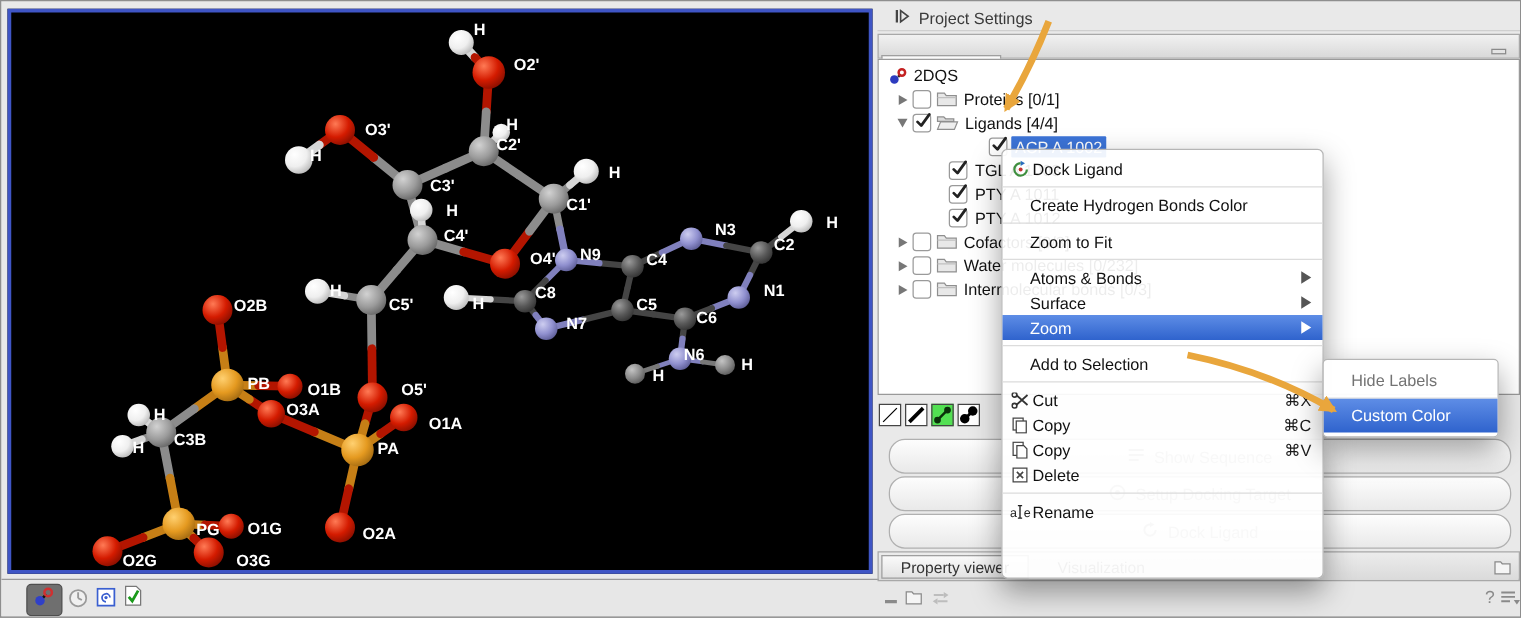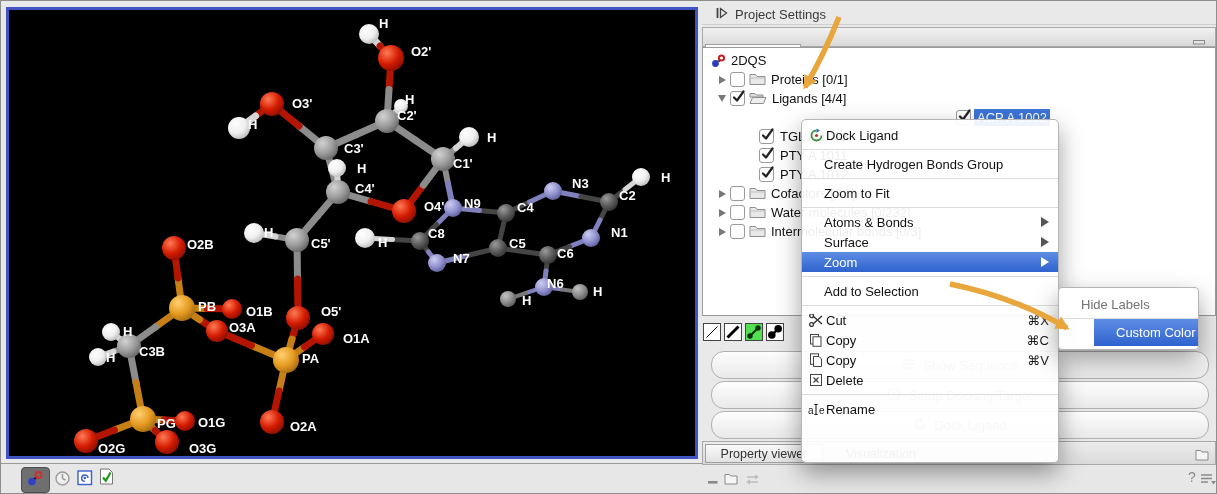--- a/index.html
+++ b/index.html
@@ -59,21 +59,21 @@
   .mi .mic{width:20px;flex:0 0 20px;display:flex;justify-content:center;}
   .mi .sc{margin-left:auto;color:#1a1a1a;}
   .mi .subarrow{margin-left:auto;width:0;height:0;border-left:8px solid #555;border-top:5px solid transparent;border-bottom:5px solid transparent;}
   .mi.sel{background:linear-gradient(#5e8de6,#2f63cd);color:#fff;}
   .mi.sel .subarrow{border-left-color:#fff;}
   .msep{height:1px;background:#dcdcdc;margin:4px 0;}
   #submenu{position:absolute;left:1057px;top:286px;width:141px;box-sizing:border-box;
     background:rgba(255,255,255,0.97);border:1px solid #b5b5b5;border-radius:4px;
     box-shadow:0 10px 24px rgba(0,0,0,0.38);padding:3px 0;z-index:45;}
   .smi{height:27px;display:flex;align-items:center;padding-left:22px;font-size:13px;color:#737373;}
-  .smi.sel{background:linear-gradient(#5e8de6,#2f63cd);color:#fff;margin-left:35px;}
+  .smi.sel{background:linear-gradient(#5e8de6,#2f63cd);color:#fff;}
   .ssep{height:1px;background:#dcdcdc;}
   
   #arrows{position:absolute;left:0;top:0;width:1215px;height:492px;z-index:60;pointer-events:none;}
 </style>
 </head>
 <body>
 
 <div id="root">
 
   <div id="viewer">
@@ -401,21 +401,21 @@
           </svg>
         </span>
         <span class="ticon">
           <svg width="18" height="13">
             <path d="M1 3 L1 1.5 L6 1.5 L7.5 3 L14 3 L14 5 L1 5 Z" fill="#dcdcdc" stroke="#8f8f8f"></path>
             <path d="M1 11.5 L3.5 5.5 L17 5.5 L14.5 11.5 Z" fill="#eeeeee" stroke="#8f8f8f"></path>
           </svg>
         </span>
         <span class="tlabel">Ligands [4/4]</span>
       </div>
-      <div class="tree-row" style="padding-left: 86px; justify-content: center;">
+      <div class="tree-row" style="padding-left: 86px;">
         <span class="cb">
           <svg width="15" height="14">
             <path d="M3 7.5 L6 10.5 L12.5 1.5" fill="none" stroke="#222" stroke-width="2.2" stroke-linecap="round" stroke-linejoin="round"></path>
           </svg>
         </span>
         <span class="tlabel sel">ACP A 1002</span>
       </div>
       <div class="tree-row" style="padding-left: 54px;">
         <span class="cb">
           <svg width="15" height="14">
@@ -524,21 +524,21 @@
           <svg width="15" height="15">
             <path d="M12.5 7.5 A5 5 0 1 1 7.5 2.5" fill="none" stroke="#3f8f3f" stroke-width="1.8"></path>
             <path d="M7.5 0.5 L11 2.5 L7.5 4.8 Z" fill="#2a6fbf"></path>
             <circle cx="7.5" cy="7.5" r="1.6" fill="#c43232"></circle>
           </svg>
         </span>
         <span>Dock Ligand</span>
       </div>
       <div class="msep"></div>
       <div class="mi">
-        <span>Create Hydrogen Bonds Group</span>
+        <span>Create Hydrogen Bonds Color</span>
       </div>
       <div class="msep"></div>
       <div class="mi">
         <span>Zoom to Fit</span>
       </div>
       <div class="msep"></div>
       <div class="mi">
         <span>Atoms &amp; Bonds</span>
         <span class="subarrow"></span>
       </div>

